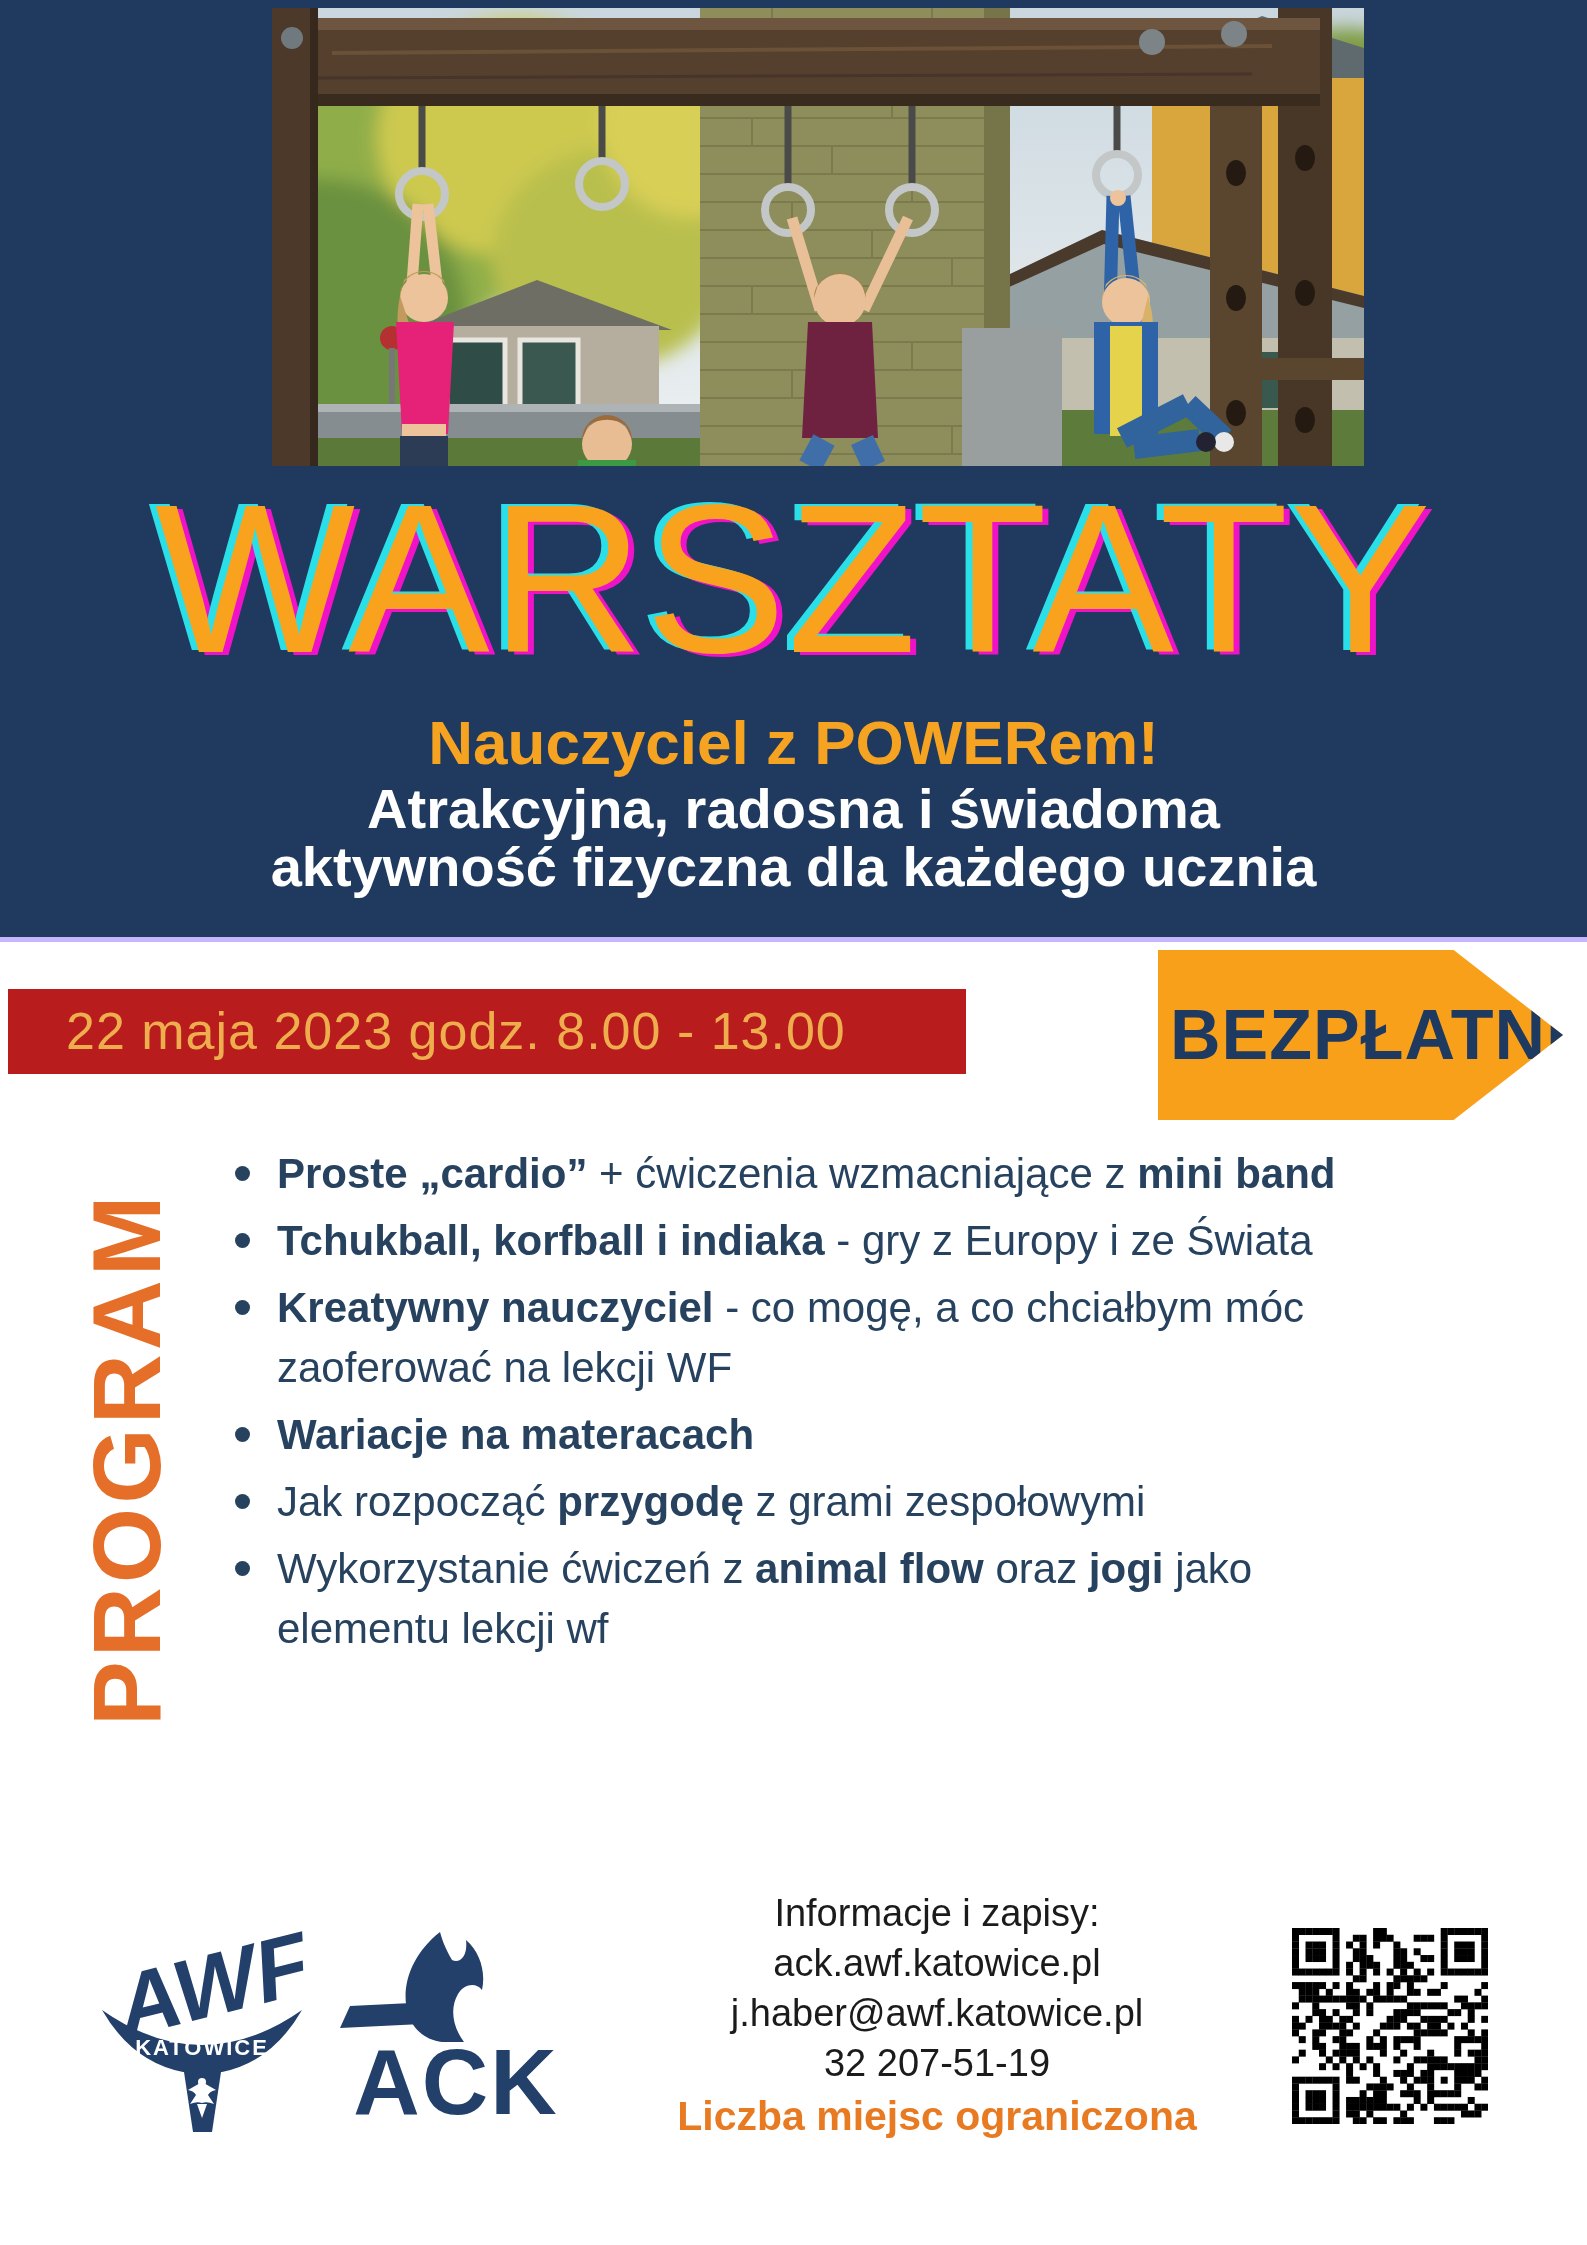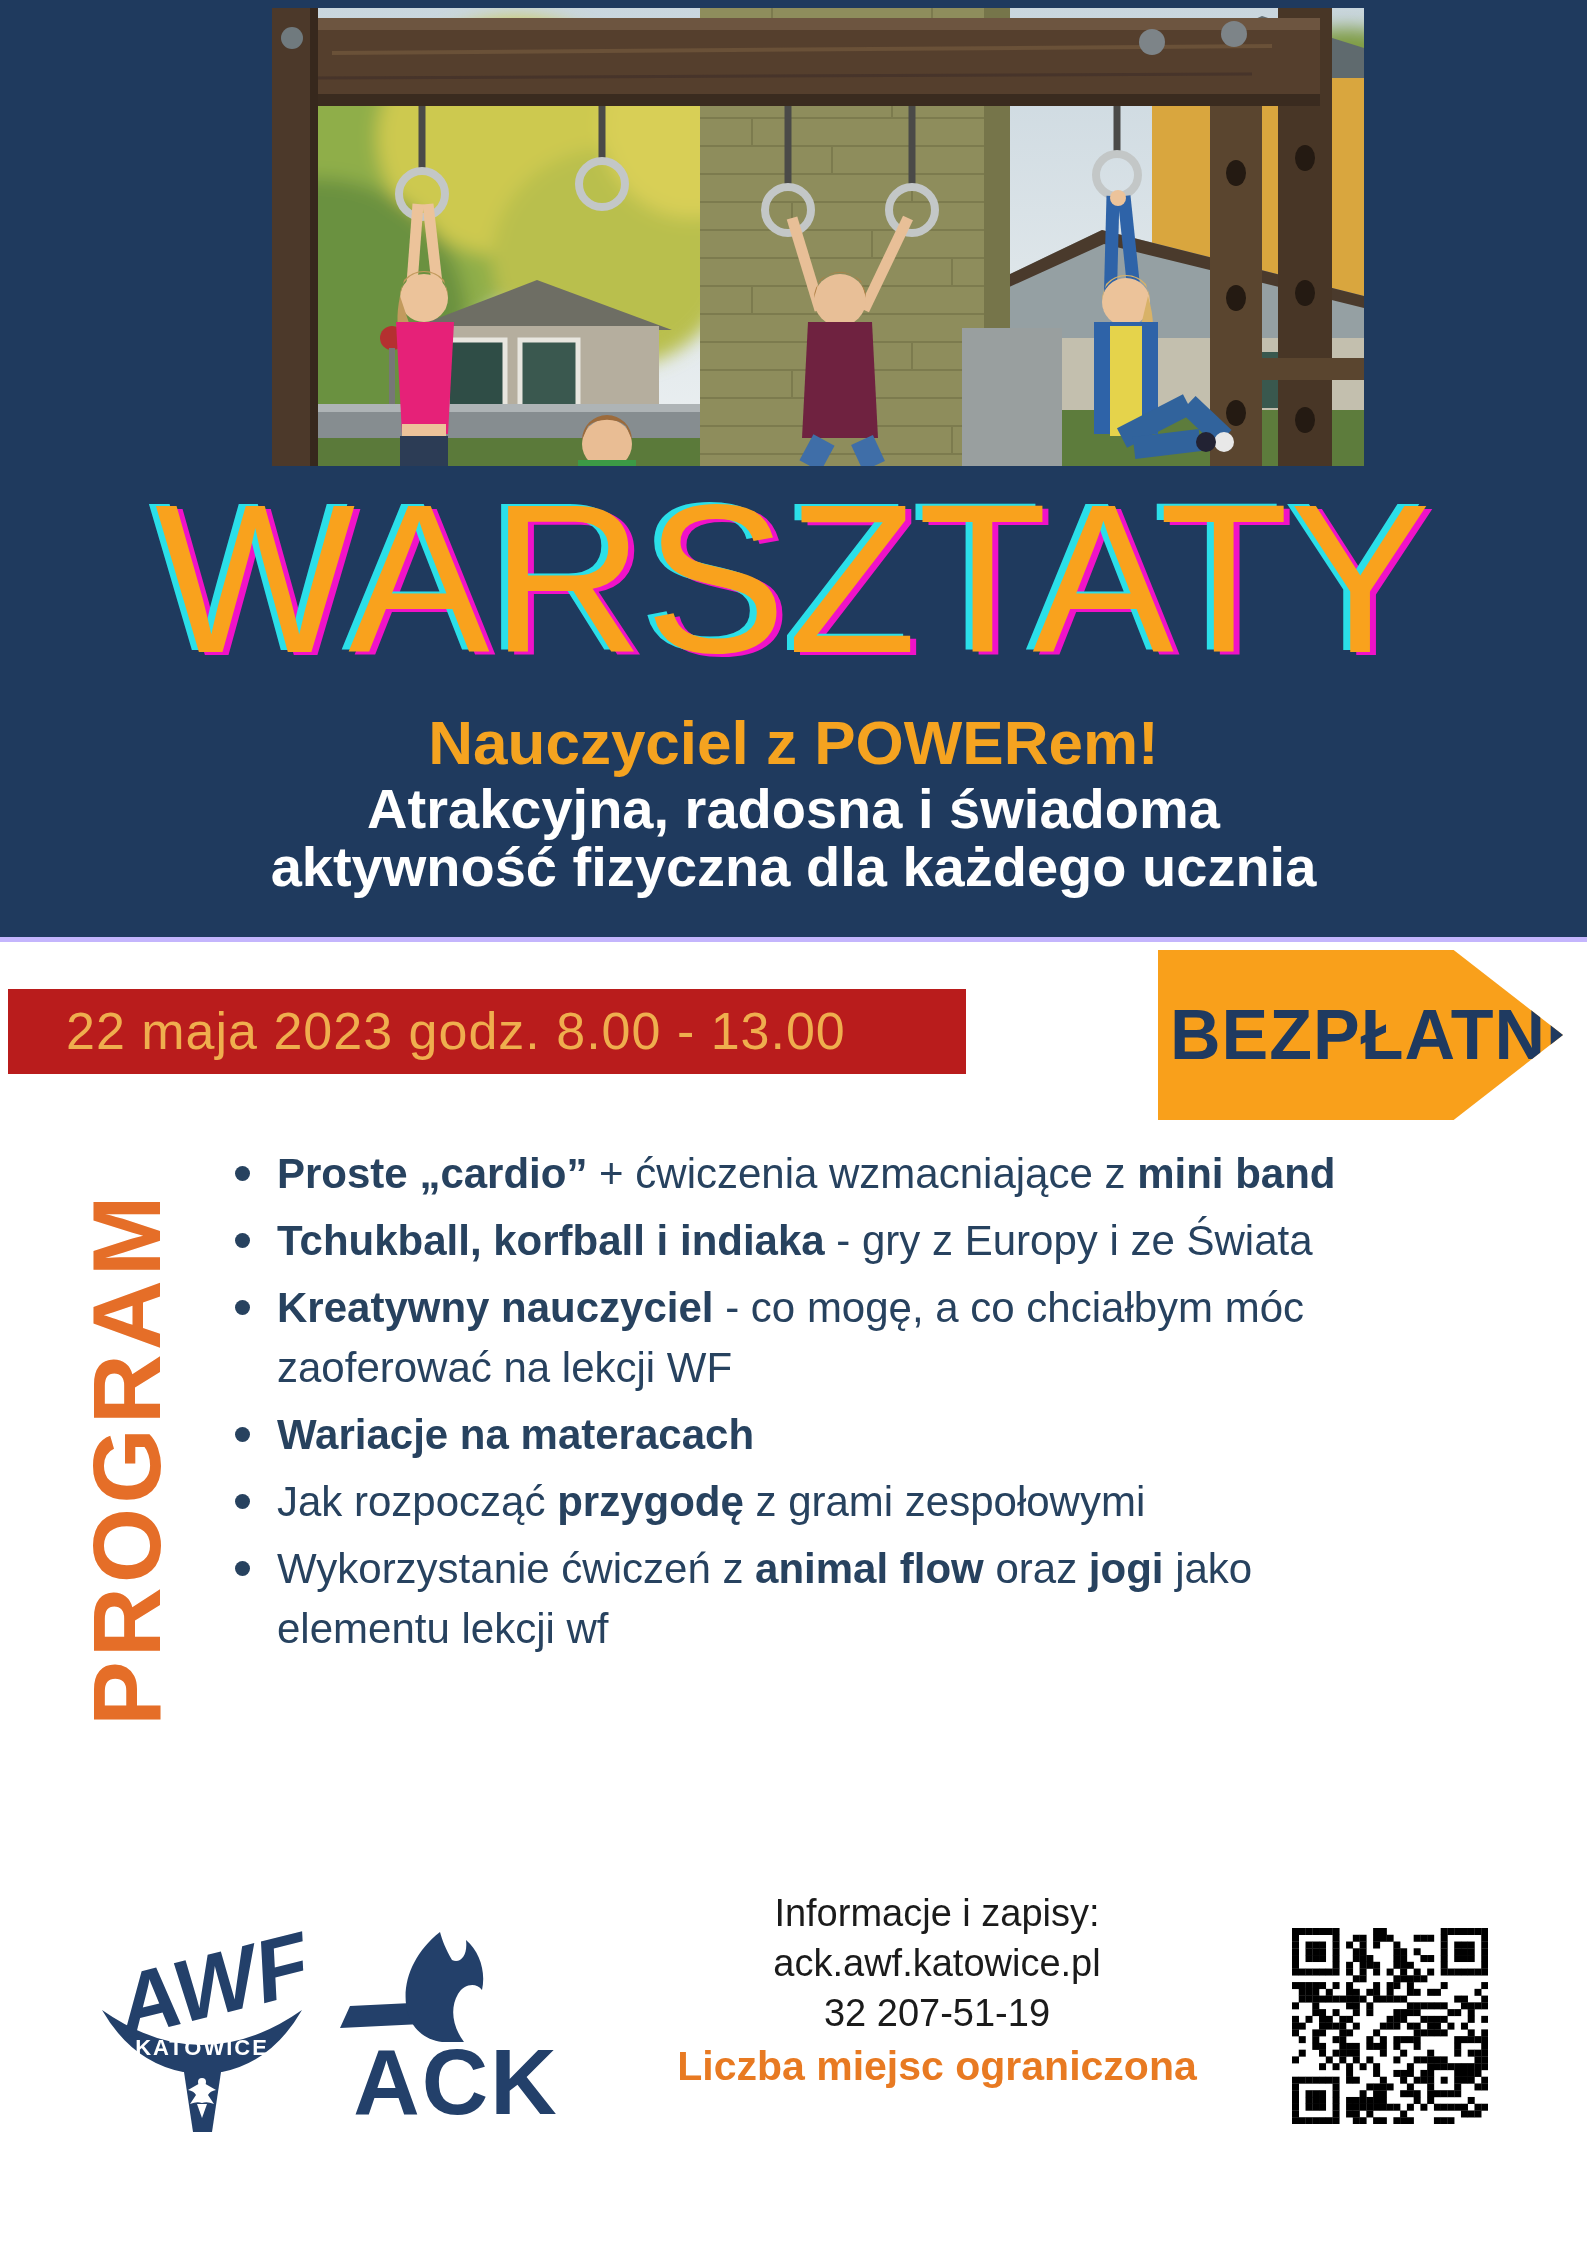--- a/index.html
+++ b/index.html
@@ -251,20 +251,21 @@
 
   <svg class="ack-logo" width="240" height="196" viewBox="0 0 240 196">
     <polygon points="14,80 96,76 86,98 4,102" fill="#23406a"></polygon>
     <path d="M104 6 C76 28 64 60 72 88 C77 104 90 114 106 116 L128 116 C116 100 114 82 122 68 C128 58 140 56 146 64 C150 46 144 26 130 14 C132 30 124 38 116 34 C110 24 106 14 104 6 Z" fill="#23406a"></path>
     <text x="120" y="188" text-anchor="middle" font-family="Liberation Sans, sans-serif" font-size="92" font-weight="bold" letter-spacing="2" fill="#23406a">ACK</text>
   </svg>
 
   <div class="contact">
     <div class="c-line">Informacje i zapisy:</div>
     <div class="c-line">ack.awf.katowice.pl</div>
+    <div class="c-line">j.haber@awf.katowice.pl</div>
     <div class="c-line">32 207-51-19</div>
     <div class="c-note">Liczba miejsc ograniczona</div>
   </div>
 
   <svg class="qr" width="196" height="196" viewBox="0 0 196 196">
     <rect x="0" y="0" width="196" height="196" fill="#ffffff"></rect>
     <g id="qr-modules" fill="#000000">
         <rect x="81.10" y="0.00" width="7" height="7"></rect>
         <rect x="87.86" y="0.00" width="7" height="7"></rect>
         <rect x="60.83" y="6.76" width="7" height="7"></rect>

